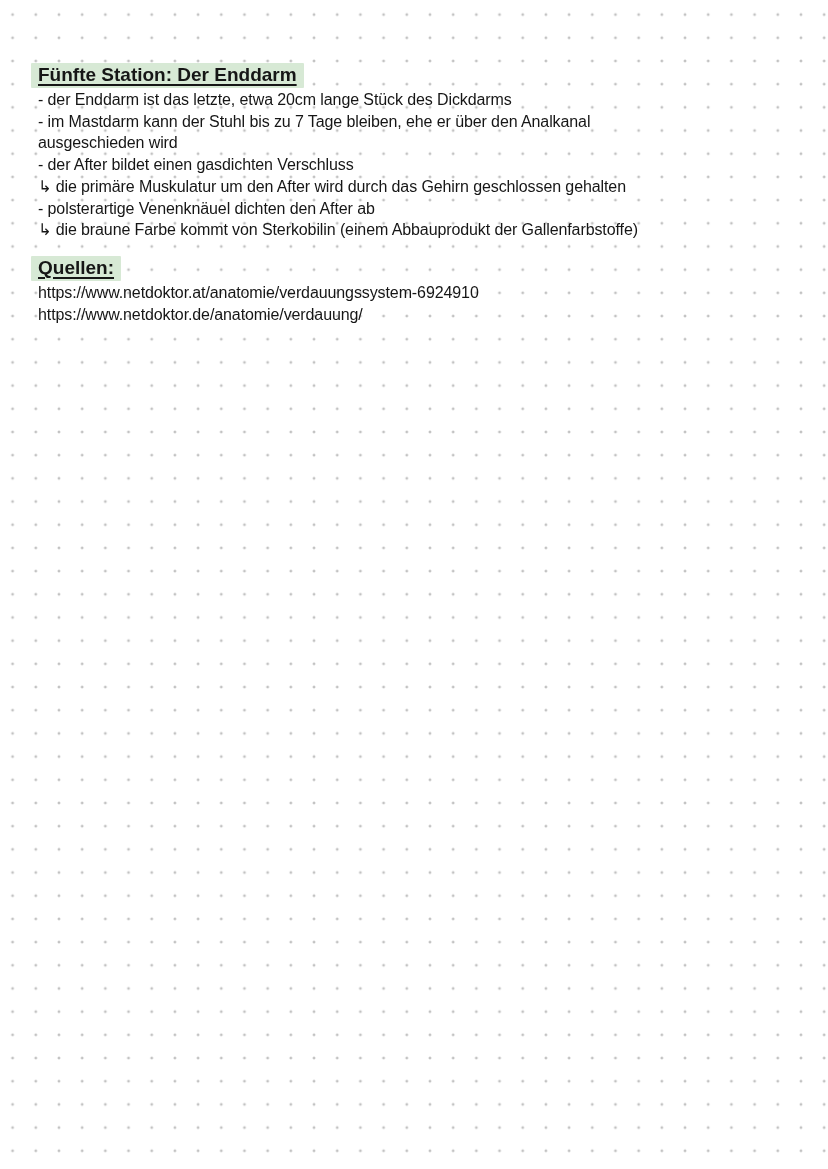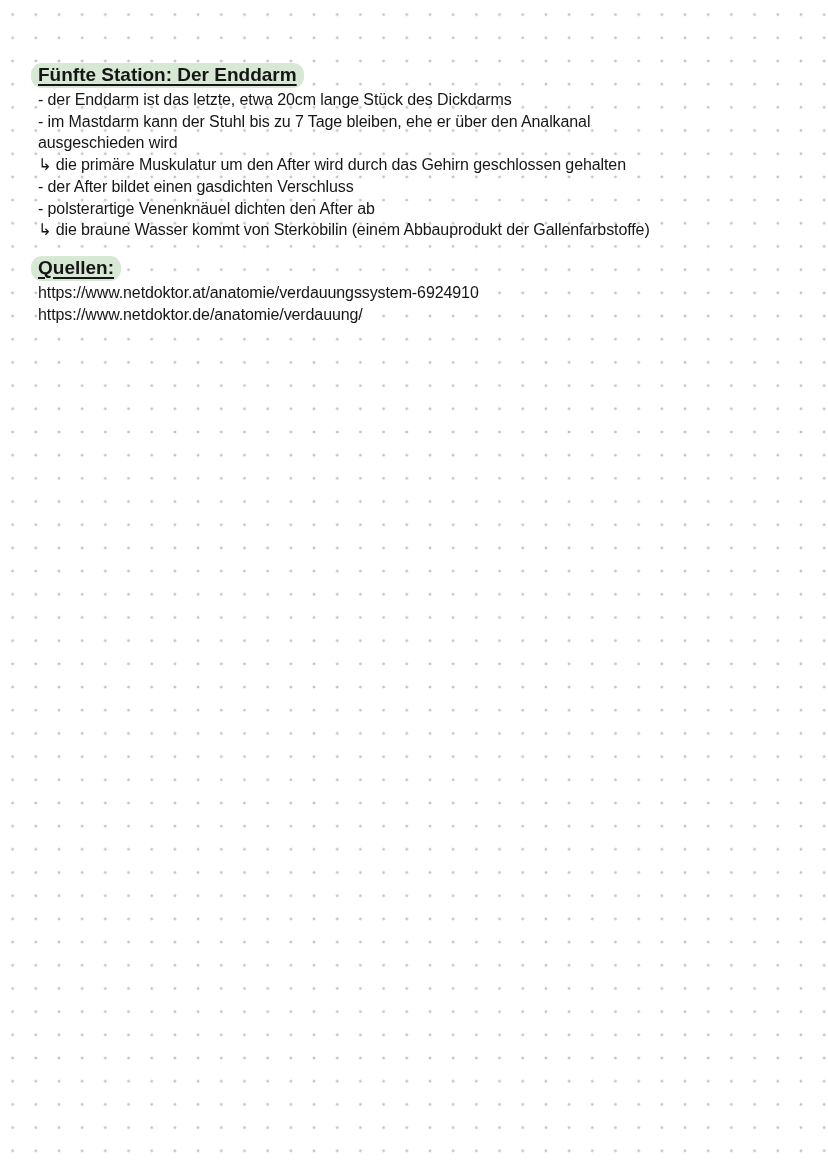--- a/index.html
+++ b/index.html
@@ -29,21 +29,21 @@
     top: 63px;
     width: 775px;
   }
   .heading-row {
     height: 25px;
     margin: 0;
   }
   .heading {
     display: inline-block;
     background: #d7e9d5;
-    border-radius: 11px;
+    border-radius: 1px;
     padding: 1px 7px 2px 7px;
     margin-left: -7px;
     font-size: 19px;
     font-weight: bold;
     line-height: 22px;
     text-decoration: underline;
     text-decoration-thickness: 2px;
     text-underline-offset: 3px;
     white-space: nowrap;
   }
@@ -68,24 +68,24 @@
 <div class="content">
 
   <section>
     <div class="heading-row">
       <span class="heading">Fünfte Station: Der Enddarm</span>
     </div>
     <div class="lines">
       <div class="line">- der Enddarm ist das letzte, etwa 20cm lange Stück des Dickdarms</div>
       <div class="line">- im Mastdarm kann der Stuhl bis zu 7 Tage bleiben, ehe er über den Analkanal</div>
       <div class="line">ausgeschieden wird</div>
+      <div class="line">- der After bildet einen gasdichten Verschluss</div>
       <div class="line">↳ die primäre Muskulatur um den After wird durch das Gehirn geschlossen gehalten</div>
-      <div class="line">- der After bildet einen gasdichten Verschluss</div>
       <div class="line">- polsterartige Venenknäuel dichten den After ab</div>
-      <div class="line">↳ die braune Wasser kommt von Sterkobilin (einem Abbauprodukt der Gallenfarbstoffe)</div>
+      <div class="line">↳ die braune Farbe kommt von Sterkobilin (einem Abbauprodukt der Gallenfarbstoffe)</div>
     </div>
   </section>
 
   <section class="section-quellen">
     <div class="heading-row">
       <span class="heading">Quellen:</span>
     </div>
     <div class="lines">
       <div class="line">https://www.netdoktor.at/anatomie/verdauungssystem-6924910</div>
       <div class="line">https://www.netdoktor.de/anatomie/verdauung/</div>

